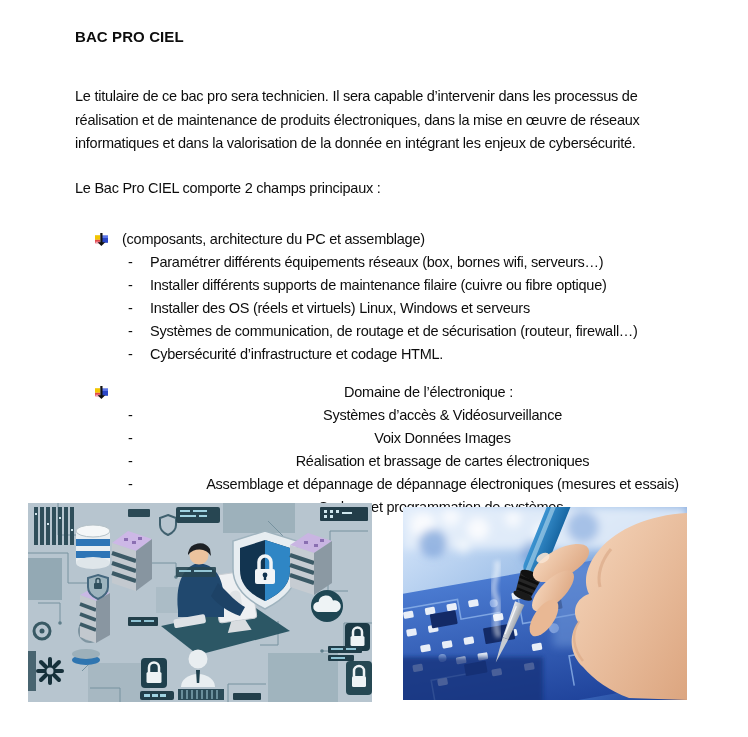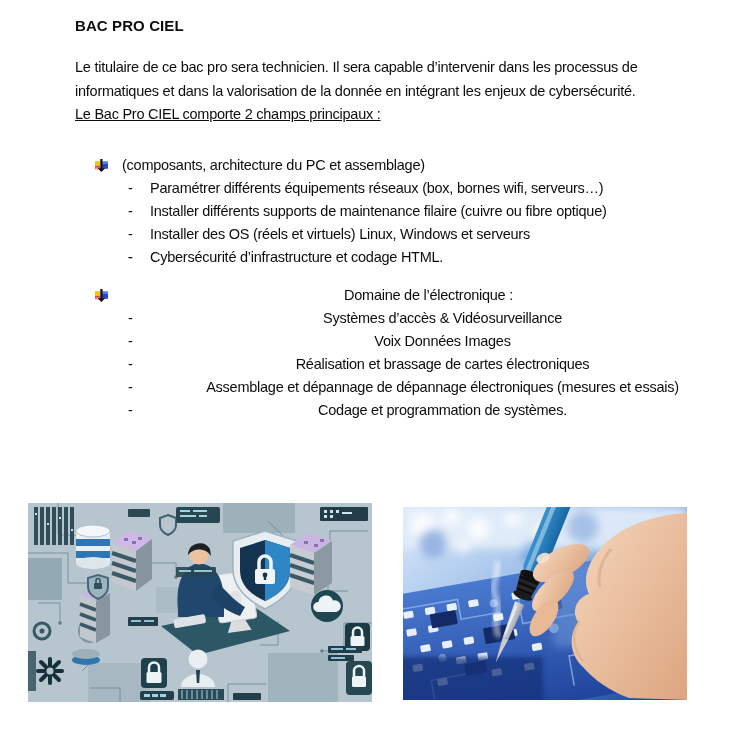--- a/index.html
+++ b/index.html
@@ -1,25 +1,25 @@
 <!DOCTYPE html>
 <html><head>
 <meta charset="utf-8">
 <style>
   html,body{margin:0;padding:0;background:#ffffff;}
   .page{
     position:relative;width:748px;height:737px;background:#ffffff;overflow:hidden;
     font-family:"Liberation Sans",sans-serif;font-size:14.5px;color:#0d0d0d;
     letter-spacing:-0.25px;
   }
-  .text-col{position:absolute;left:75px;top:18px;width:660px;}
+  .text-col{position:absolute;left:75px;top:29px;width:660px;}
   .doc-title{font-size:15px;font-weight:700;line-height:16px;letter-spacing:0.1px;}
-  .para{margin-top:22px;}
+  .para{margin-top:40px;}
   .para .line{line-height:23.5px;white-space:nowrap;}
-  .fields-heading{line-height:23px;white-space:nowrap;text-decoration:underline;}
+  .fields-heading{margin-top:21px;line-height:23px;white-space:nowrap;}
   .section .l1{position:relative;padding-left:47px;line-height:23px;white-space:nowrap;}
   .section .l1-cont{padding-left:47px;line-height:23px;white-space:nowrap;margin-top:28px;}
   .section .l2{position:relative;padding-left:75px;line-height:23px;white-space:nowrap;}
   .bullet-ic{position:absolute;left:20px;top:5px;width:13px;height:13px;}
   .dash{position:absolute;left:53px;}
   .section2{margin-top:15px;text-align:center;}
   .fig{position:absolute;overflow:hidden;}
   .fig-left{left:28px;top:503px;width:344px;height:199px;}
   .fig-right{left:403px;top:507px;width:284px;height:193px;}
   .fig svg{display:block;width:100%;height:100%;}
@@ -28,20 +28,21 @@
 <body>
 
 <div class="page">
 
   <div class="text-col">
 
     <div class="doc-title">BAC PRO CIEL</div>
 
     <div class="para">
       <div class="line">Le titulaire de ce bac pro sera technicien. Il sera capable d’intervenir dans les processus de</div>
+      <div class="line">réalisation et de maintenance de produits électroniques, dans la mise en œuvre de réseaux</div>
       <div class="line">informatiques et dans la valorisation de la donnée en intégrant les enjeux de cybersécurité.</div>
     </div>
 
     <div class="fields-heading">Le Bac Pro CIEL comporte 2 champs principaux :</div>
 
     <div class="section section1">
       <div class="l1">
         <svg class="bullet-ic" viewBox="0 0 13 13">
           <rect x="0" y="2.2" width="5" height="4.6" fill="#f2c500"></rect>
           <rect x="0" y="6.8" width="5" height="3.4" fill="#e04848"></rect>
@@ -49,21 +50,21 @@
           <rect x="7" y="2.6" width="6" height="7.2" fill="#2a47c8"></rect>
           <rect x="7" y="2.6" width="6" height="2.4" fill="#5c77ea"></rect>
           <rect x="5.3" y="0" width="2.2" height="10" fill="#111111"></rect>
           <polygon points="2.6,9.2 10.2,9.2 6.4,13" fill="#111111"></polygon>
         </svg>
       </div>
       <div class="l1-cont">(composants, architecture du PC et assemblage)</div>
       <div class="l2"><span class="dash">-</span><span>Paramétrer différents équipements réseaux (box, bornes wifi, serveurs…)</span></div>
       <div class="l2"><span class="dash">-</span><span>Installer différents supports de maintenance filaire (cuivre ou fibre optique)</span></div>
       <div class="l2"><span class="dash">-</span><span>Installer des OS (réels et virtuels) Linux, Windows et serveurs</span></div>
-      <div class="l2"><span class="dash">-</span></div>
+      <div class="l2"><span class="dash">-</span><span>Systèmes de communication, de routage et de sécurisation (routeur, firewall…)</span></div>
       <div class="l2"><span class="dash">-</span><span>Cybersécurité d’infrastructure et codage HTML.</span></div>
     </div>
 
     <div class="section section2">
       <div class="l1">
         <svg class="bullet-ic" viewBox="0 0 13 13">
           <rect x="0" y="2.2" width="5" height="4.6" fill="#f2c500"></rect>
           <rect x="0" y="6.8" width="5" height="3.4" fill="#e04848"></rect>
           <rect x="0.5" y="8.6" width="4" height="1.8" fill="#f2a0b4"></rect>
           <rect x="7" y="2.6" width="6" height="7.2" fill="#2a47c8"></rect>

